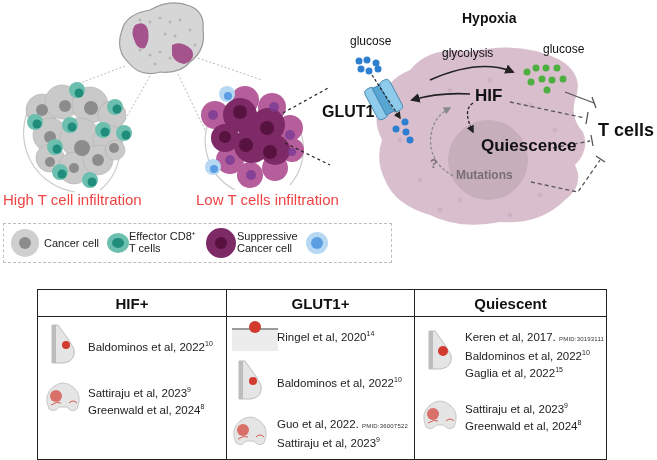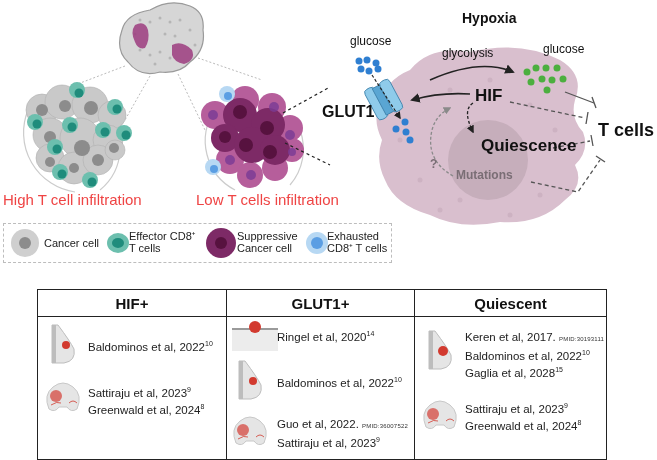--- a/index.html
+++ b/index.html
@@ -274,24 +274,20 @@
   </svg>
   <div class="leg-text" style="left:233px; top:6px;">
     <div>Suppressive</div>
       <div>Cancer cell</div>
   </div>
 
   <svg class="abs" style="left:300px; top:6px;" width="26" height="26">
     <circle cx="13" cy="13" r="11" fill="#b7d8f3"></circle>
       <circle cx="13" cy="13" r="6" fill="#5b9ee3"></circle>
   </svg>
-  <div class="leg-text" style="left:323px; top:6px;">
-    <div>Exhausted</div>
-      <div>CD8⁺ T cells</div>
-  </div>
 </div>
 
 <table class="refs">
   <colgroup>
       <col style="width:189px">
       <col style="width:188px">
       <col style="width:192px">
     </colgroup>
   <thead>
     <tr>
@@ -358,21 +354,21 @@
       <td>
         <div class="cell">
           <svg class="icon-wrap" style="left:10px; top:12px;" width="30" height="42">
             <path d="M4,2 L10,2 Q22,18 26,26 Q28,38 16,40 L4,40 Z" fill="#e5e5e5" stroke="#bdbdbd"></path>
             <path d="M4,2 L8,2 L8,40 L4,40 Z" fill="#bdbdbd"></path>
             <circle cx="18" cy="22" r="5" fill="#d23a2f"></circle>
           </svg>
           <div class="ref-group" style="left:50px; top:13px;">
             <div><span>Keren et al, 2017.</span> <span class="pmid">PMID:30193111</span></div>
             <div><span>Baldominos et al, 2022</span><sup>10</sup></div>
-            <div><span>Gaglia et al, 2028</span><sup>15</sup></div>
+            <div><span>Gaglia et al, 2022</span><sup>15</sup></div>
           </div>
           <svg class="icon-wrap" style="left:5px; top:80px;" width="40" height="36">
             <path d="M6,30 Q0,16 10,8 Q20,0 30,8 Q40,16 34,30 Q28,34 24,28 L16,28 Q12,34 6,30 Z" fill="#e5e5e5" stroke="#c8c8c8"></path>
             <circle cx="13" cy="17" r="6" fill="#d9706a"></circle>
             <path d="M8,26 Q14,22 18,24 M26,24 Q30,20 34,24" stroke="#d23a2f" fill="none" stroke-width="0.8"></path>
           </svg>
           <div class="ref-group" style="left:50px; top:82px;">
             <div><span>Sattiraju et al, 2023</span><sup>9</sup></div>
             <div><span>Greenwald et al, 2024</span><sup>8</sup></div>
           </div>

